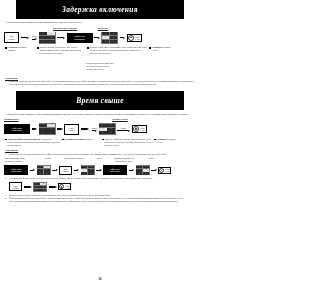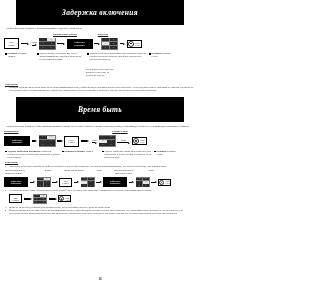--- a/index.html
+++ b/index.html
@@ -5,21 +5,21 @@
   html,body{margin:0;padding:0;}
   body{
     width:200px;height:284px;background:#ffffff;
     font-family:"Liberation Serif", serif;
     color:#1a1a1a;overflow:hidden;position:relative;
   }
   .page{width:200px;height:284px;position:relative;padding:0;box-sizing:border-box;}
 
   
   .banner{
-    background:#000;height:25px;margin:0 16px;
+    background:#000;height:19px;margin:0 16px;
     display:flex;align-items:center;justify-content:center;
   }
   .banner .bt{
     color:#fff;font-style:italic;font-weight:bold;
     font-size:7.5px;letter-spacing:.3px;
     font-family:"Liberation Serif",serif;white-space:nowrap;
   }
 
   .intro{
     font-size:2.6px;line-height:3.4px;margin:2.2px 6px 0 6px;color:#222;
@@ -211,21 +211,21 @@
 
   <div class="notes">
     <div class="nh">Замечания:</div>
     <div class="ni">
       <div class="num">1.</div>
       <div class="nt">Функция задержки включения может быть запрограммирована перед любой функцией автоматического приготовления. Эта последовательность программ не позволяет подключить последовательный или кратковременно. Повышение накопленной этапы регулировки и времени и соответствующем результатов приготовления.</div>
     </div>
   </div>
 
   <div class="banner" style="margin-top:5px;">
-    <div class="bt">Время быть</div>
+    <div class="bt">Время свыше</div>
   </div>
 
   <div class="intro">Данная функция позволяет Вам запрограммировать время паузы после соответствующей операции ввода и сопроводительности ее по командам Микроволн таймера.</div>
 
   <div class="caprow" style="margin-top:2px;">
     <div class="caphead" style="width:30px;text-align:left;">Микроволны</div>
     <div style="width:66px;"></div>
     <div class="caphead" style="width:40px;">Кнопка 2 раза</div>
   </div>
 

